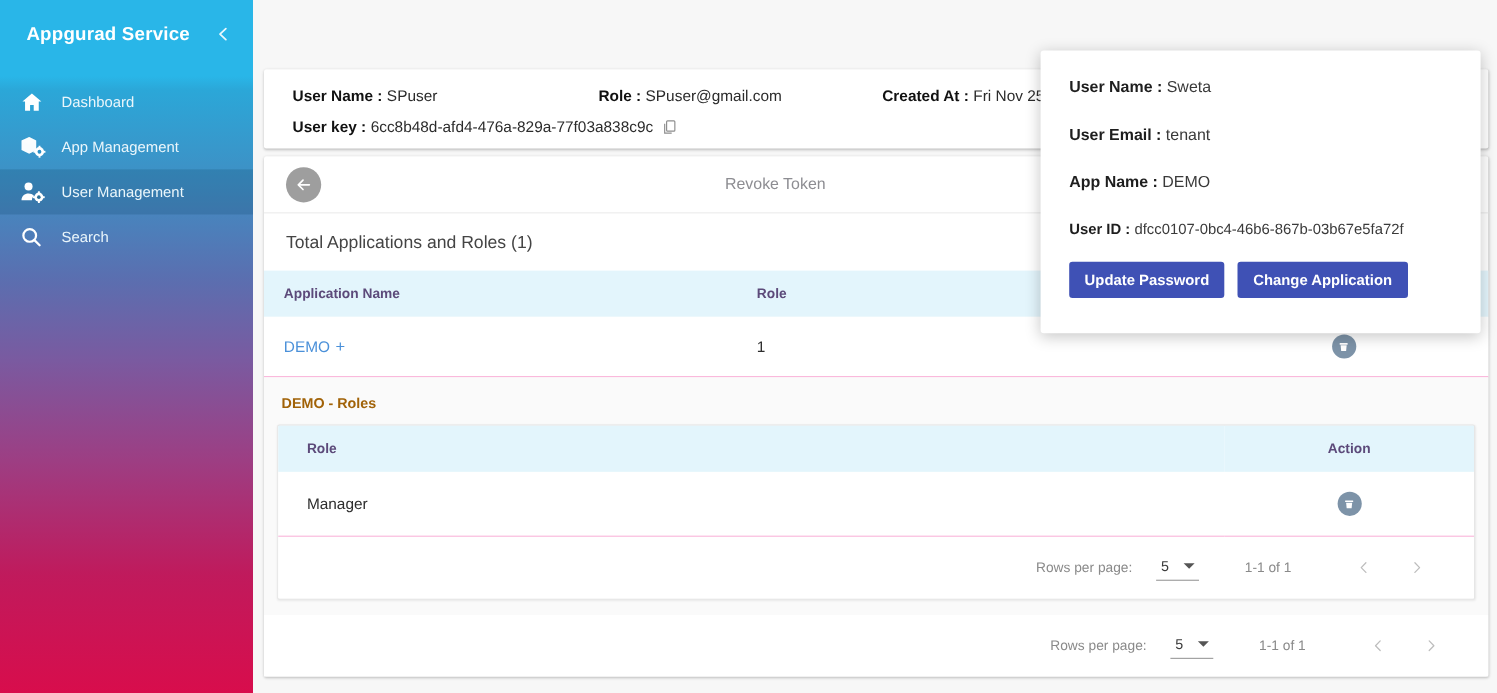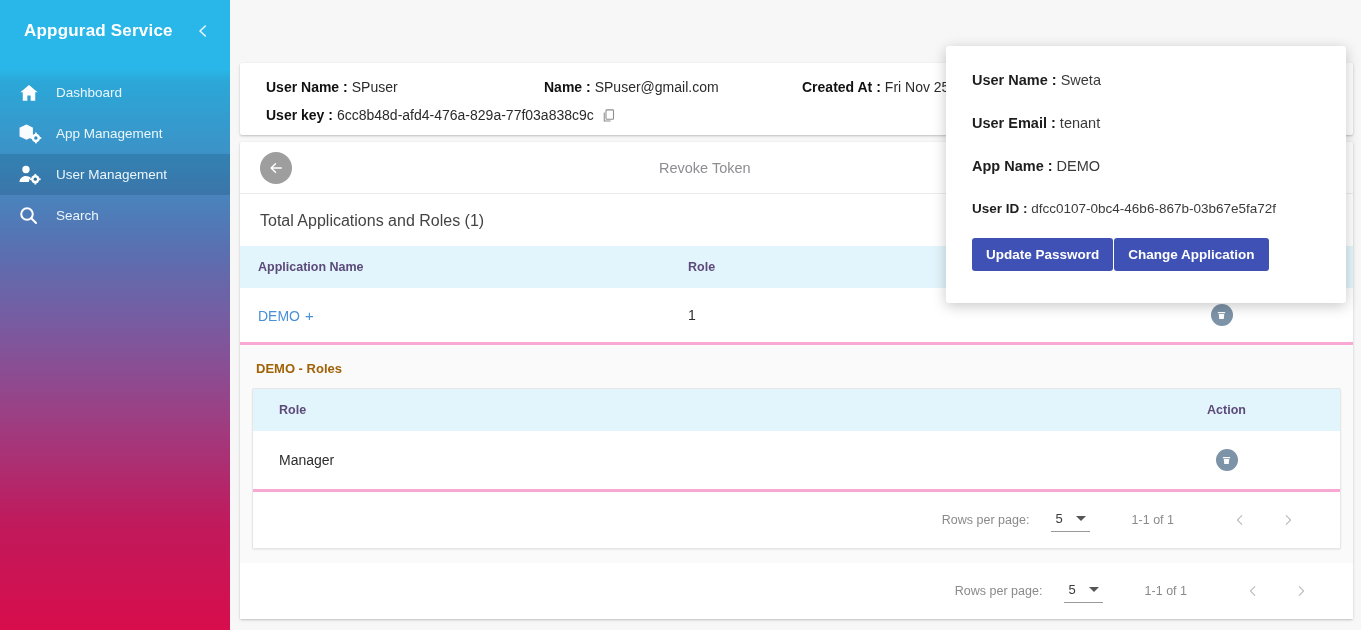--- a/index.html
+++ b/index.html
@@ -115,21 +115,21 @@
   }
 
   
   table { width: 100%; border-collapse: collapse; }
   thead th {
     background: #e3f5fc; color: #5c4a7a; font-size: 12.5px; font-weight: bold;
     text-align: left; padding: 14px 18px; height: 40px;
   }
   tbody td {
     font-size: 14px; color: #2d2d2d; padding: 16px 18px;
-    border-bottom: 3px solid #f9a8d4; background: #fff;
+    border-bottom: 1px solid #f9a8d4; background: #fff;
   }
   .col-app { width: 430px; }
   .col-role { width: 420px; }
   .col-action { text-align: center; }
   th.col-action { }
   .app-link { color: #4a90d9; cursor: pointer; }
   .plus { color: #4a90d9; margin-left: 5px; cursor: pointer; font-size: 15px; }
   .del-icon {
     width: 22px; height: 22px; border-radius: 50%; background: #7d93a8;
     display: inline-flex; align-items: center; justify-content: center;
@@ -168,21 +168,21 @@
   .popup {
     position: absolute; left: 946px; top: 46px; width: 400px; height: 257px;
     background: #fff; border-radius: 3px;
     box-shadow: 0 3px 14px rgba(0,0,0,.22);
     padding: 26px 0 0 0; z-index: 40;
   }
   .popup-row { font-size: 14.5px; color: #1e1e1e; padding: 0 26px 27px 26px; }
   .popup-row b { font-weight: bold; }
   .popup-row .pv { color: #3a3a3a; }
   .popup-row.userid { font-size: 13.5px; padding-bottom: 22px; }
-  .popup-actions { display: flex; gap: 1px; padding: 0 26px; }
+  .popup-actions { display: flex; gap: 12px; padding: 0 26px; }
   .pbtn {
     background: #3f51b5; color: #fff; border: none; border-radius: 3px;
     font-size: 13.5px; font-family: "Liberation Sans", sans-serif;
     padding: 9px 14px; cursor: pointer; font-weight: bold;
   }
 </style>
 </head>
 <body>
 
 <div class="app">
@@ -258,21 +258,21 @@
 
   <main class="main">
 
     <section class="card info-card">
       <div class="info-row">
         <div class="info-field f-username">
           <b>User Name :</b>
           <span class="val">SPuser</span>
         </div>
         <div class="info-field f-email">
-          <b>Name :</b>
+          <b>Role :</b>
           <span class="val">SPuser@gmail.com</span>
         </div>
         <div class="info-field f-created">
           <b>Created At :</b>
           <span class="val">Fri Nov 25</span>
         </div>
       </div>
       <div class="info-row">
         <div class="info-field">
           <b>User key :</b>

